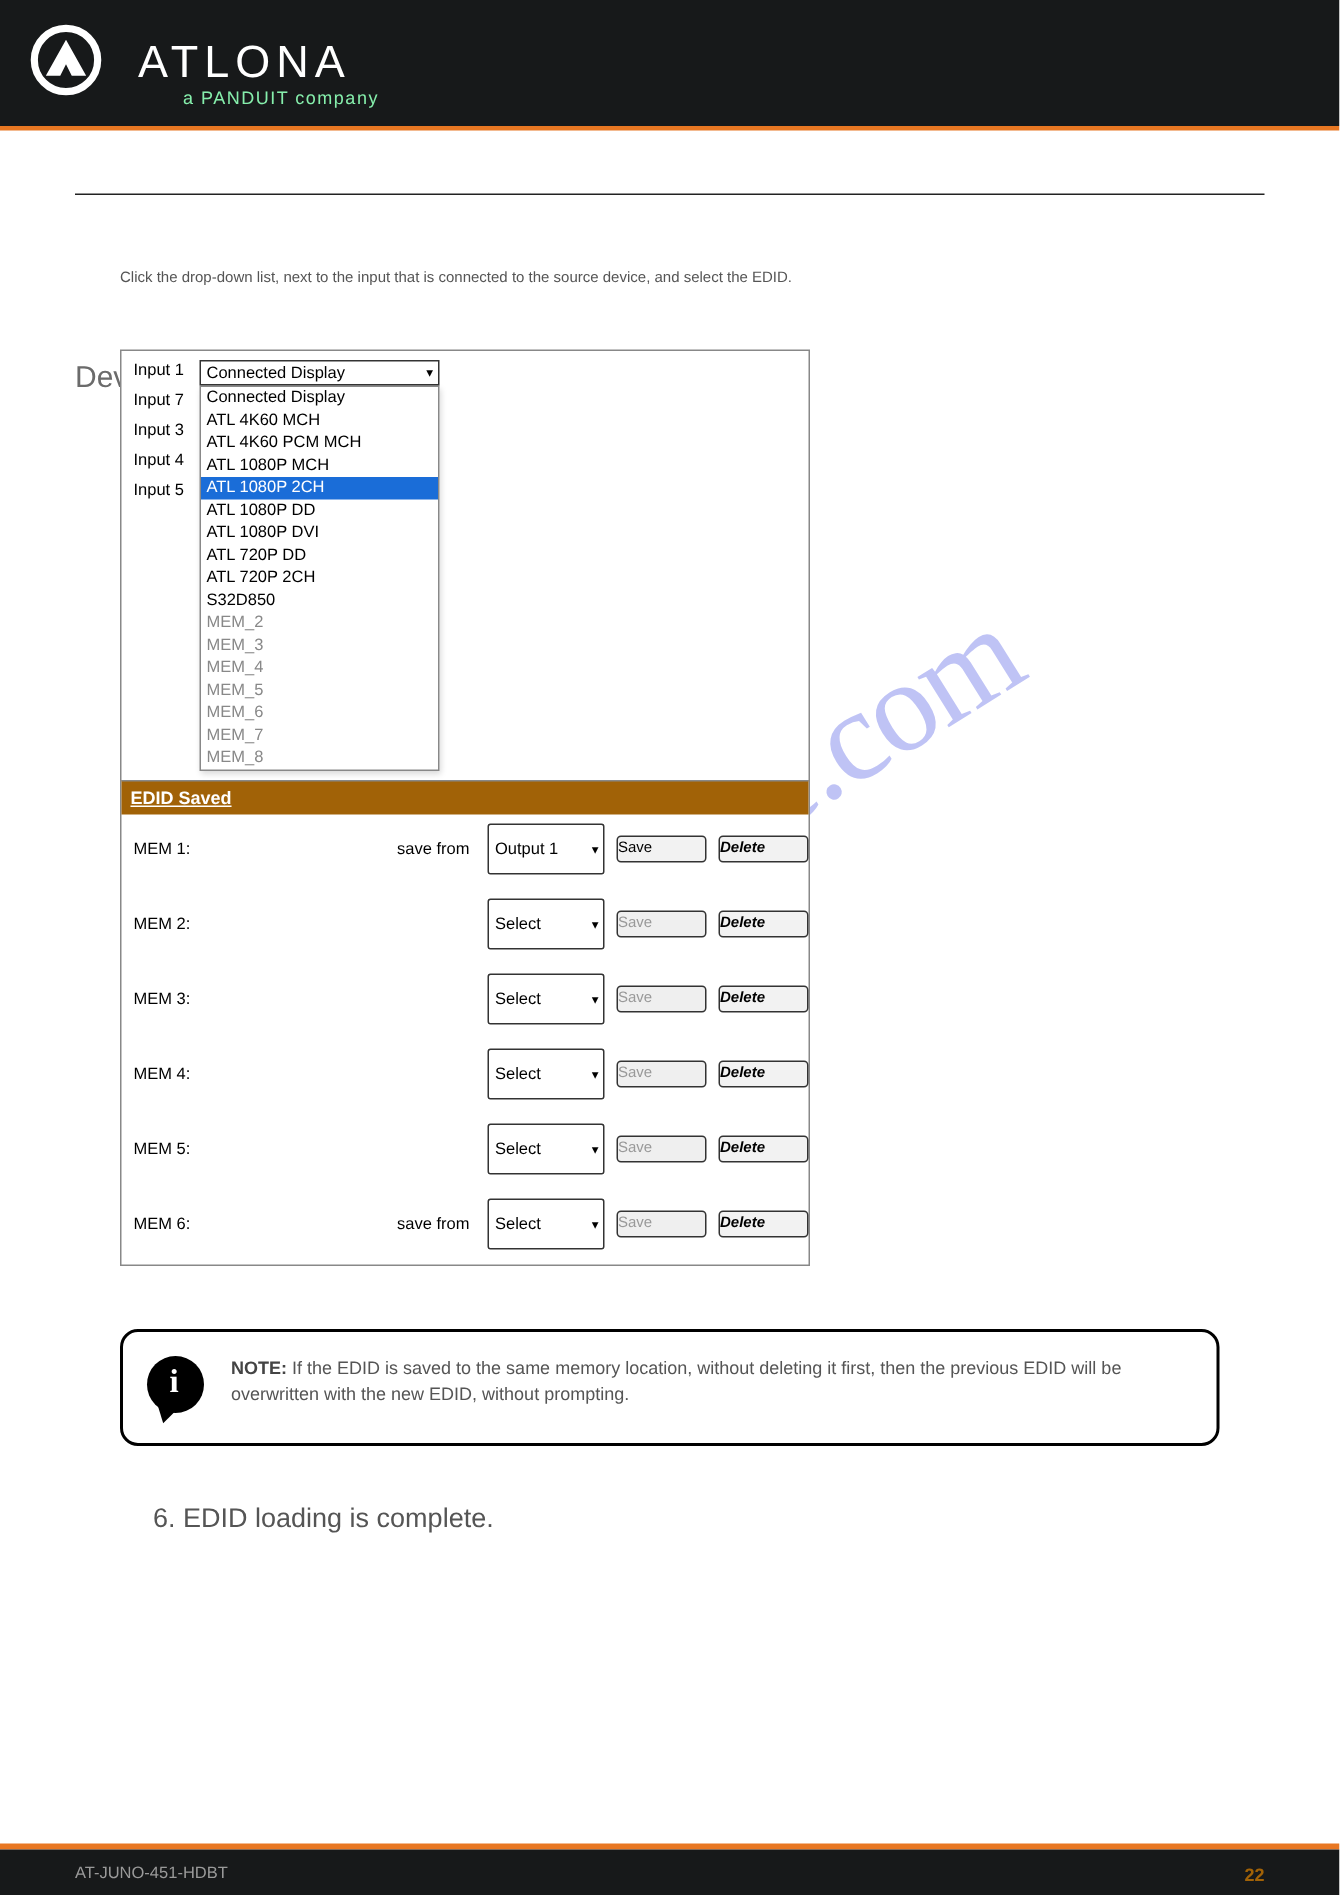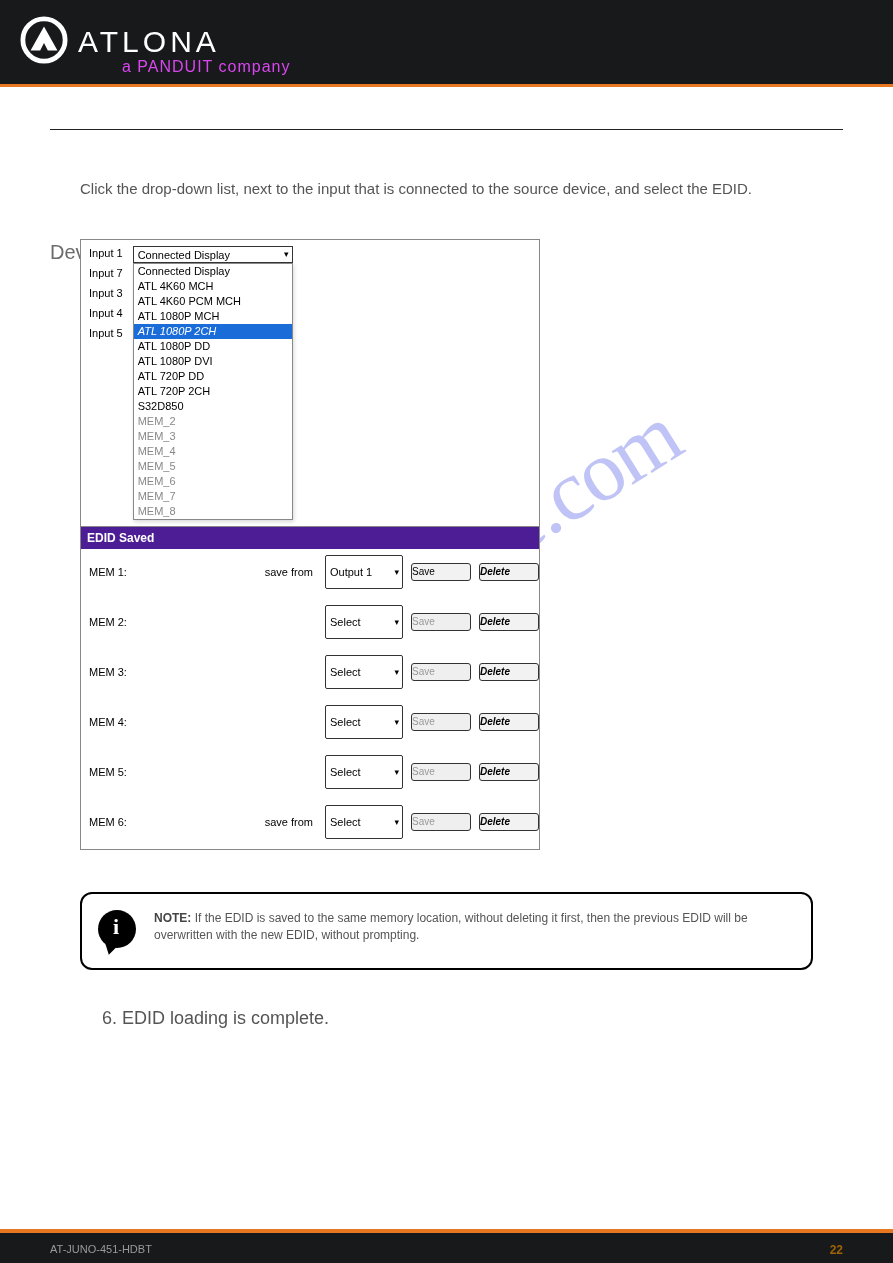--- a/index.html
+++ b/index.html
@@ -1,42 +1,42 @@
 <!DOCTYPE html>
 <html><head>
 <meta charset="utf-8">
 <style>
   * { box-sizing: border-box; margin: 0; padding: 0; }
   body { font-family: Arial, Helvetica, sans-serif; background: #fff; width: 893px; position: relative; }
   .topbar { background: #17191a; height: 84px; position: relative; }
   .logo-wrap { position: absolute; top: 16px; left: 20px; display: flex; align-items: center; }
   .logo-circle { width: 48px; height: 48px; }
-  .logo-text { color: #fff; font-size: 30px; letter-spacing: 4px; margin-left: 10px; font-weight: 400; padding-top: 4px; }
-  .logo-sub { color: #d946ef; font-size: 16px; letter-spacing: 1px; position: absolute; left: 122px; top: 58px; }
+  .logo-text { color: #fff; font-size: 30px; letter-spacing: 4px; margin-left: 24px; font-weight: 400; padding-top: 4px; }
+  .logo-sub { color: #86efac; font-size: 12px; letter-spacing: 1px; position: absolute; left: 122px; top: 58px; }
   .orange-stripe-thin { height: 3px; background: #e87722; }
   .orange-stripe-thick { height: 4px; background: #e87722; position: absolute; bottom: 36px; left: 0; right: 0; }
 
   .page-body { padding: 0 50px; position: relative; min-height: 1140px; }
   .hrule { border: none; border-top: 1.5px solid #222; margin-top: 42px; margin-bottom: 32px; }
   .section-title { position: absolute; top: 112px; left: 50px; font-size: 20px; color: #6b6b6b; font-weight: 400; }
-  .intro-text { font-size: 15px; color: #555; margin-bottom: 20px; margin-left: 30px; margin-top: 50px; }
+  .intro-text { font-size: 10px; color: #555; margin-bottom: 20px; margin-left: 30px; margin-top: 50px; }
 
   
   .screenshot { border: 1px solid #888; width: 460px; margin-left: 30px; background: #fff; position: relative; font-size: 11px; color: #000; }
   .input-rows { display: flex; }
   .input-labels { display: flex; flex-direction: column; padding: 6px 10px 6px 8px; gap: 6px; }
   .input-labels span { line-height: 14px; }
   .select-col { padding: 6px 0 6px 0; flex: 1; }
   .select-box { border: 1px solid #333; width: 160px; height: 17px; display: flex; align-items: center; padding-left: 4px; font-size: 11px; position: relative; }
   .select-box .caret { position: absolute; right: 3px; top: 2px; font-size: 9px; }
   .dropdown-list { border: 1px solid #888; width: 160px; background: #fff; margin-top: 0; box-shadow: 1px 2px 4px rgba(0,0,0,.15); }
   .dropdown-list div { padding: 1px 4px; line-height: 13px; }
-  .dropdown-list .hl { background: #1a6dd8; color: #fff; font-style: italic; }
+  .dropdown-list .hl { background: #1a6dd8; color: #fff; }
   .dropdown-list .greyed { color: #888; }
-  .edid-saved-bar { background: #4c1d95; color: #fff; font-size: 12px; padding: 4px 6px; font-weight: 700; width: 100%; border-top: 1px solid #888; }
+  .edid-saved-bar { background: #a16207; color: #fff; font-size: 12px; padding: 4px 6px; font-weight: 700; width: 100%; border-top: 1px solid #888; text-decoration: underline; }
   .mem-grid { display: grid; grid-template-columns: 60px 160px 78px 60px 60px; gap: 16px 8px; padding: 6px 8px 10px 8px; align-items: center; }
   .mem-grid .savefrom { font-size: 11px; text-align: right; padding-right: 4px; }
   .mini-select { border: 1px solid #333; height: 33px; font-size: 11px; display: flex; align-items: center; padding: 16px 4px; position: relative; border-radius: 2px; }
   .mini-select .caret { position: absolute; right: 3px; font-size: 9px; }
   .mini-btn { border: 1px solid #333; height: 18px; font-size: 10px; text-align: left; line-height: 16px; border-radius: 3px; background: #f2f2f2; }
   .mini-btn.grey { color: #999; background: #efefef; }
   .mini-btn.del { font-weight: 700; font-style: italic; }
 
   
   .callout-box { position: absolute; border: 1.5px solid #e87722; width: 128px; height: 22px; top: 310px; left: 368px; }

